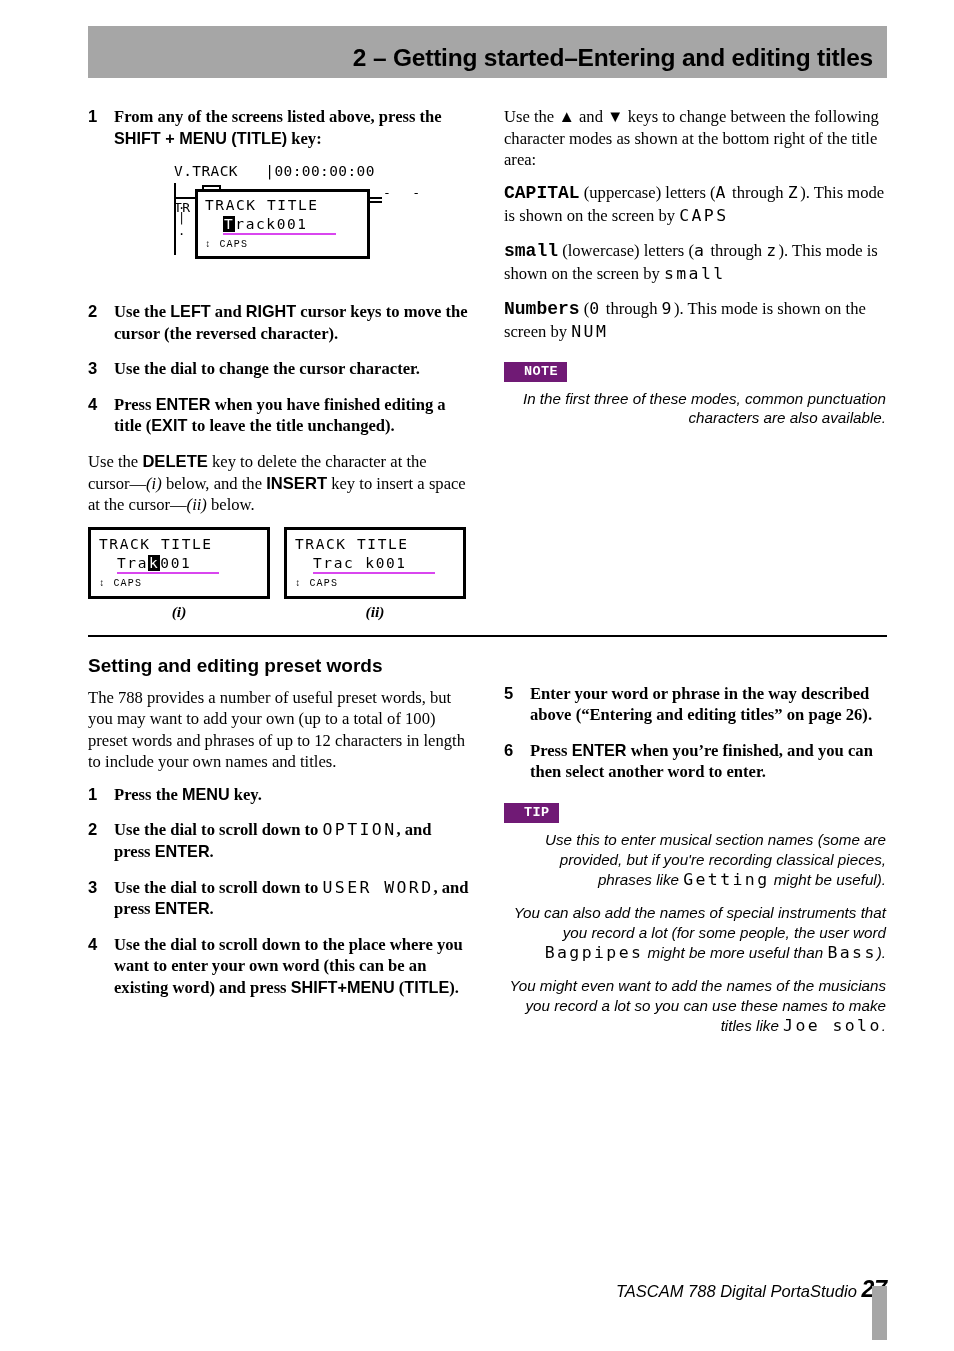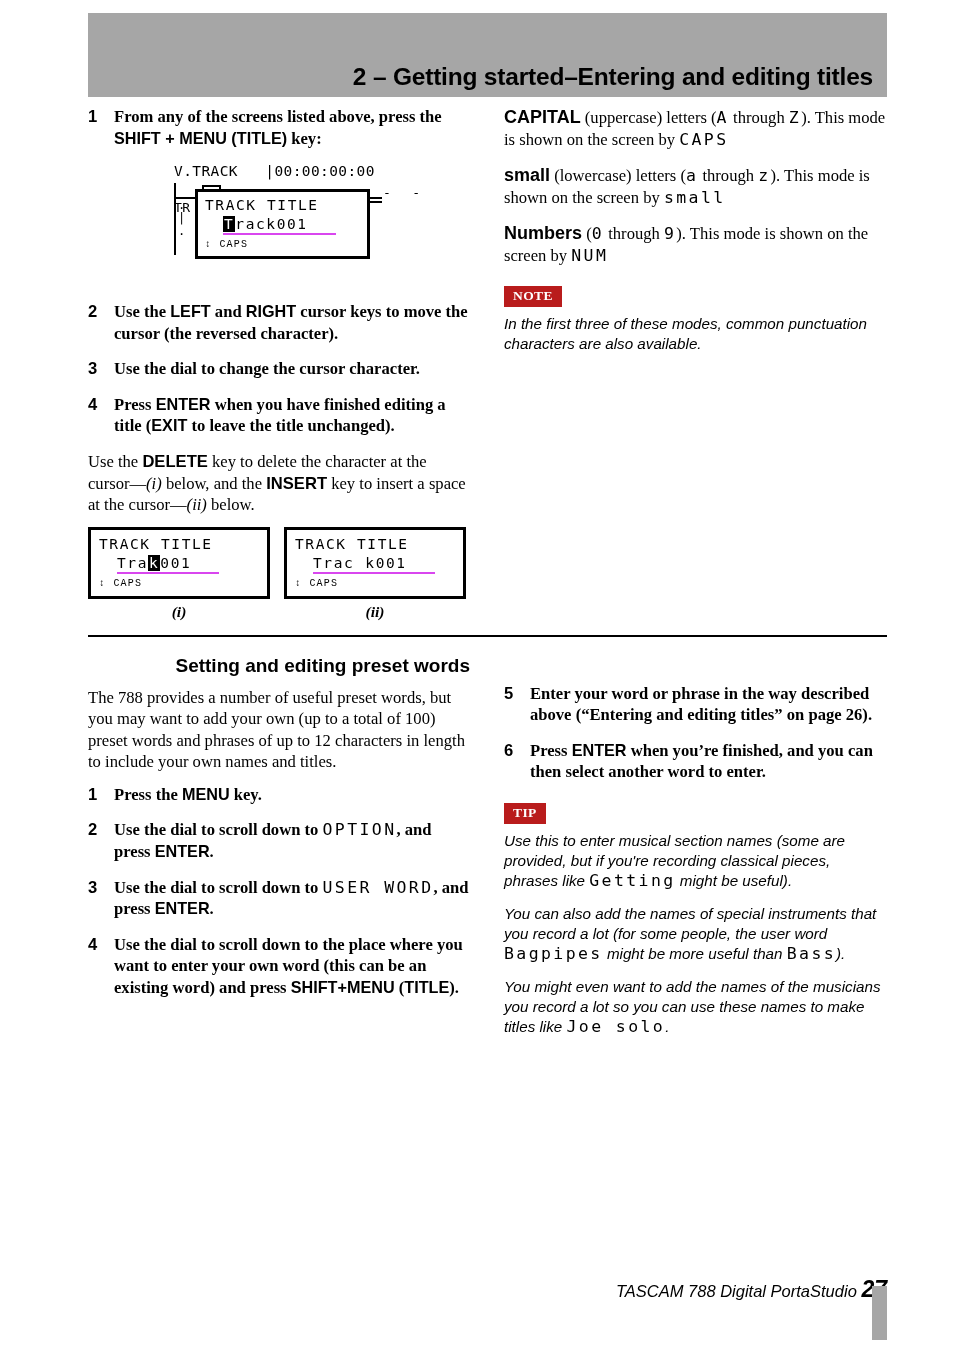--- a/index.html
+++ b/index.html
@@ -13,23 +13,23 @@
     position: relative;
     font-family: "Liberation Serif", serif;
     color: #000;
     overflow: hidden;
   }
 
   
   .header-band {
     position: absolute;
     left: 88px;
-    top: 13px;
+    top: 26px;
     width: 799px;
-    height: 84px;
+    height: 52px;
     background: #a6a6a6;
   }
   .header-title {
     position: absolute;
     right: 14px;
     bottom: 6px;
     font-family: "Liberation Sans", sans-serif;
     font-weight: bold;
     font-size: 24.5px;
     letter-spacing: -0.2px;
@@ -251,52 +251,52 @@
   
   .section-rule {
     border-top: 2px solid #000;
     margin: 14px 0 0 0;
   }
   .section-heading {
     font-family: "Liberation Sans", sans-serif;
     font-weight: bold;
     font-size: 19px;
     margin: 10px 0 10px 0;
-    text-align: right;
   }
 
   
   .badge {
     display: inline-block;
-    background: #b91c1c;
+    background: #701a75;
     color: #fff;
-    font-family: Liberation Serif, serif;
+    font-family: Liberation Mono, monospace;
     font-weight: bold;
     font-size: 13.5px;
     letter-spacing: 0.4px;
-    padding: 2px 9px 3px 9px;
+    padding: 2px 9px 3px 20px;
     margin: 6px 0 7px 0;
   }
   .admon-body p {
     font-family: "Liberation Sans", sans-serif;
     font-style: italic;
     font-size: 15.2px;
     line-height: 1.30;
     margin: 0 0 12px 0;
+    text-align: right;
   }
 
   
   .mode-para {
     font-family: "Liberation Serif", serif;
     font-size: 16.6px;
     line-height: 1.30;
     margin: 0 0 13px 0;
   }
   .mode-name-sans {
-    font-family: Liberation Sans, sans-serif;
+    font-family: Liberation Mono, monospace;
     font-weight: bold;
     font-size: 18px;
   }
 
   
   .footer {
     position: absolute;
     left: 88px;
     top: 1276px;
     width: 799px;
@@ -389,20 +389,21 @@
       </div>
       <div class="fig-caps">
         <div class="fig-caption">(i)</div>
         <div class="fig-caption">(ii)</div>
       </div>
 
     </div>
 
     <div class="col">
 
+      <p><span>Use the </span><span>▲</span><span> and </span><span>▼</span><span> keys to change between the following character modes as shown at the bottom right of the title area:</span></p>
 
       <p class="mode-para"><span class="mode-name-sans">CAPITAL</span><span> (uppercase) letters (</span><span class="lcd-inline-b">A</span><span> through </span><span class="lcd-inline-b">Z</span><span>). This mode is shown on the screen by </span><span class="lcd-inline-b">CAPS</span></p>
 
       <p class="mode-para"><span class="mode-name-sans">small</span><span> (lowercase) letters (</span><span class="lcd-inline-b">a</span><span> through </span><span class="lcd-inline-b">z</span><span>). This mode is shown on the screen by </span><span class="lcd-inline-b">small</span></p>
 
       <p class="mode-para"><span class="mode-name-sans">Numbers</span><span> (</span><span class="lcd-inline-b">0</span><span> through </span><span class="lcd-inline-b">9</span><span>). This mode is shown on the screen by </span><span class="lcd-inline-b">NUM</span></p>
 
 
       <div>
         <div class="badge">NOTE</div>

